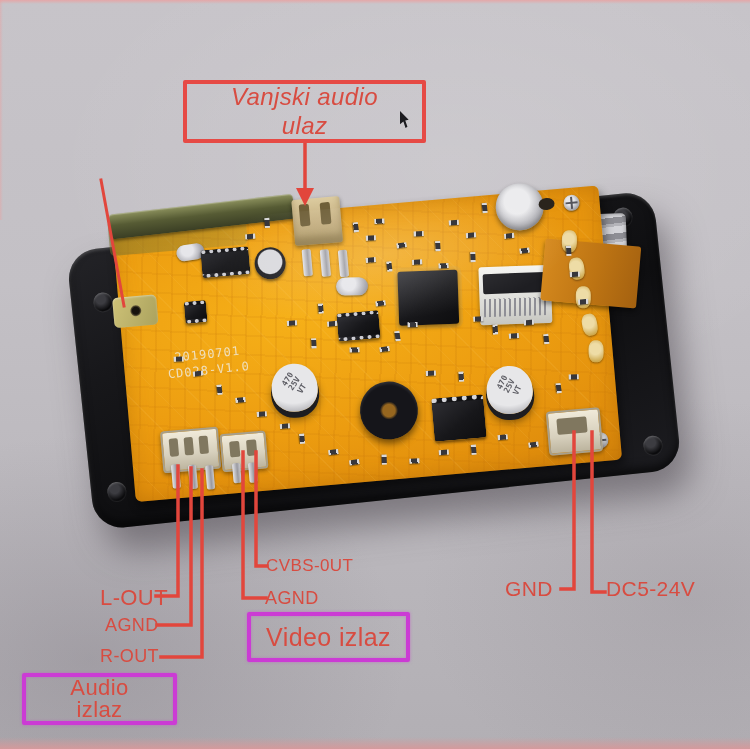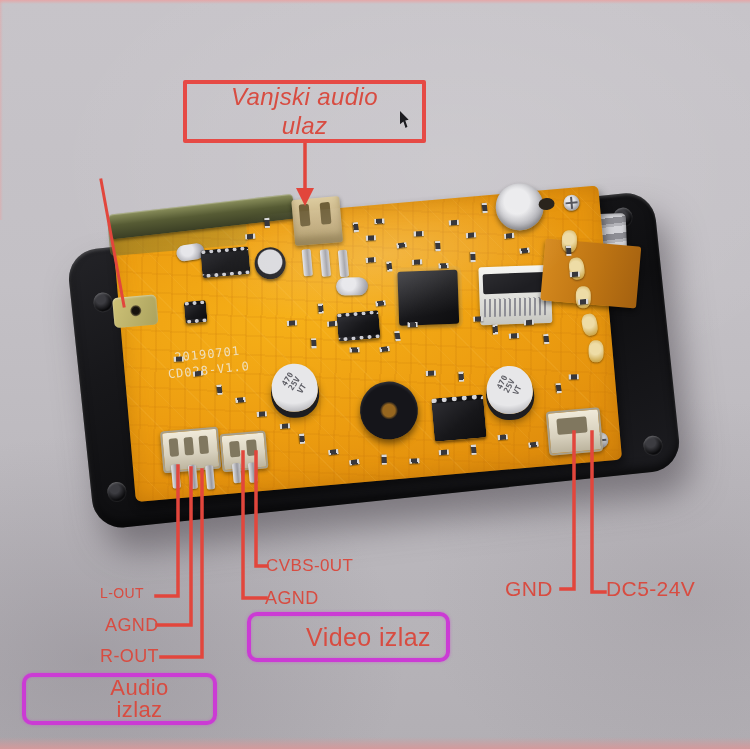--- a/index.html
+++ b/index.html
@@ -105,22 +105,22 @@
     letter-spacing:1px;text-align:center;transform:rotate(-1deg);}
   .smd{position:absolute;width:10px;height:5px;
     background:linear-gradient(90deg,#d9d9db 0 2px,#37373c 2px 8px,#d9d9db 8px 10px);
     box-shadow:0 1px 1px rgba(0,0,0,0.35);}
 
   
   .ann{position:absolute;z-index:30;}
   .ann-text{color:#d84c41;letter-spacing:0.4px;}
   .pre{white-space:pre-line;text-align:center;}
   .redbox{border:4px solid #e64a45;border-radius:2px;display:flex;align-items:center;justify-content:center;}
-  .magbox{border:4px solid #cb3bd4;border-radius:10px;display:flex;align-items:center;justify-content:center;
-    box-shadow:0 0 3px rgba(203,59,212,0.5), inset 0 0 3px rgba(203,59,212,0.4);padding-left:40px;}
+  .magbox{border:4px solid #cb3bd4;border-radius:2px;display:flex;align-items:center;justify-content:center;
+    box-shadow:0 0 3px rgba(203,59,212,0.5), inset 0 0 3px rgba(203,59,212,0.4);}
   svg.lines{position:absolute;left:0;top:0;z-index:25;}
   .cursor{position:absolute;left:400px;top:111px;width:12px;height:17px;z-index:40;background:#1c1c20;
     clip-path:polygon(0 0, 0 78%, 28% 62%, 46% 100%, 62% 92%, 44% 56%, 72% 52%);}
 </style>
 </head>
 <body>
 
 <div class="photo">
 
   <div class="frame">
@@ -269,21 +269,21 @@
     <polygon points="296,188 314,188 305,206" fill="#e2463c"></polygon>
   </svg>
 
   <div class="ann redbox" style="left:183px;top:80px;width:235px;height:55px;font-style:italic;">
     <div class="ann-text pre" style="font-size:24px;line-height:1.2;">Vanjski audio
 ulaz</div>
   </div>
   <div class="cursor"></div>
 
 
-  <div class="ann ann-text" style="left:100px;top:585px;font-size:14px;">L-OUT</div>
+  <div class="ann ann-text" style="left:100px;top:585px;font-size:22px;">L-OUT</div>
   <div class="ann ann-text" style="left:105px;top:615px;font-size:18px;">AGND</div>
   <div class="ann ann-text" style="left:100px;top:646px;font-size:18px;">R-OUT</div>
 
   <div class="ann ann-text" style="left:266px;top:556px;font-size:17px;">CVBS-0UT</div>
   <div class="ann ann-text" style="left:265px;top:588px;font-size:18px;">AGND</div>
 
   <div class="ann ann-text" style="left:505px;top:577px;font-size:21px;">GND</div>
   <div class="ann ann-text" style="left:606px;top:577px;font-size:21px;">DC5-24V</div>
 
   <div class="ann magbox" style="left:247px;top:612px;width:155px;height:42px;">

